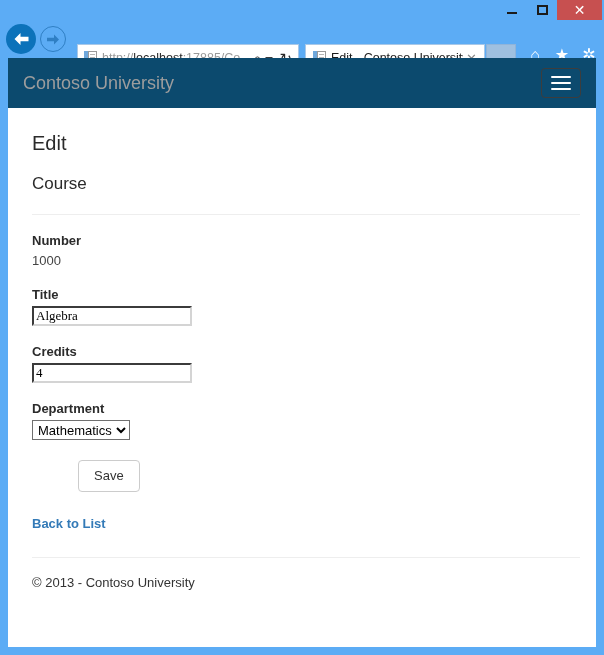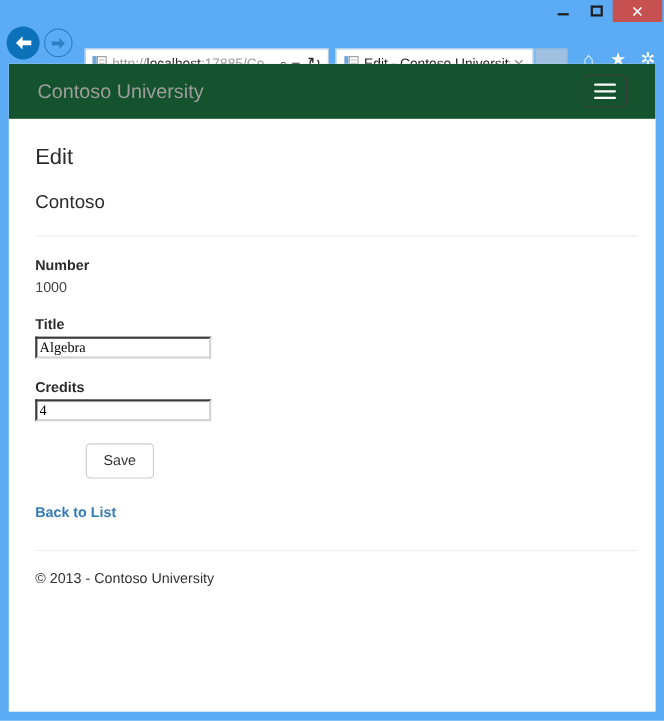--- a/index.html
+++ b/index.html
@@ -208,25 +208,25 @@
     left: 8px; top: 58px;
     width: 588px;
     height: 589px;
     background: #ffffff;
     overflow: hidden;
   }
 
   
   #navbar {
     height: 50px;
-    background: #14532d;
+    background: #0c4a6e;
     display: flex;
     align-items: center;
     justify-content: space-between;
-    padding: 0 26px;
+    padding: 0 15px;
     box-sizing: border-box;
     gap: 28px;
   }
   #brand {
     color: #9d9d9d;
     font-size: 18px;
     line-height: 20px;
   }
   #nav-toggle {
     width: 40px; height: 30px;
@@ -415,38 +415,44 @@
       <button id="nav-toggle">
         <span class="bar"></span>
         <span class="bar"></span>
         <span class="bar"></span>
       </button>
     </div>
 
     <div id="container">
 
       <h2 id="page-title">Edit</h2>
-      <h4 id="subtitle">Contoso</h4>
+      <h4 id="subtitle">Course</h4>
       <hr class="rule">
 
       <div class="form-group">
         <label class="ctl-label">Number</label>
         <div class="static-value">1000</div>
       </div>
 
       <div class="form-group">
         <label class="ctl-label">Title</label>
         <input class="text-field" type="text" value="Algebra" style="">
       </div>
 
       <div class="form-group">
         <label class="ctl-label">Credits</label>
         <input class="text-field" type="text" value="4" style="">
       </div>
 
+      <div class="form-group">
+        <label class="ctl-label">Department</label>
+        <select class="select-field">
+          <option>Mathematics</option>
+        </select>
+      </div>
 
       <div id="save-row">
         <button id="save-btn">Save</button>
       </div>
 
       <div id="back-link-row">
         <a id="back-link" href="#">Back to List</a>
       </div>
 
       <hr id="footer-rule">

